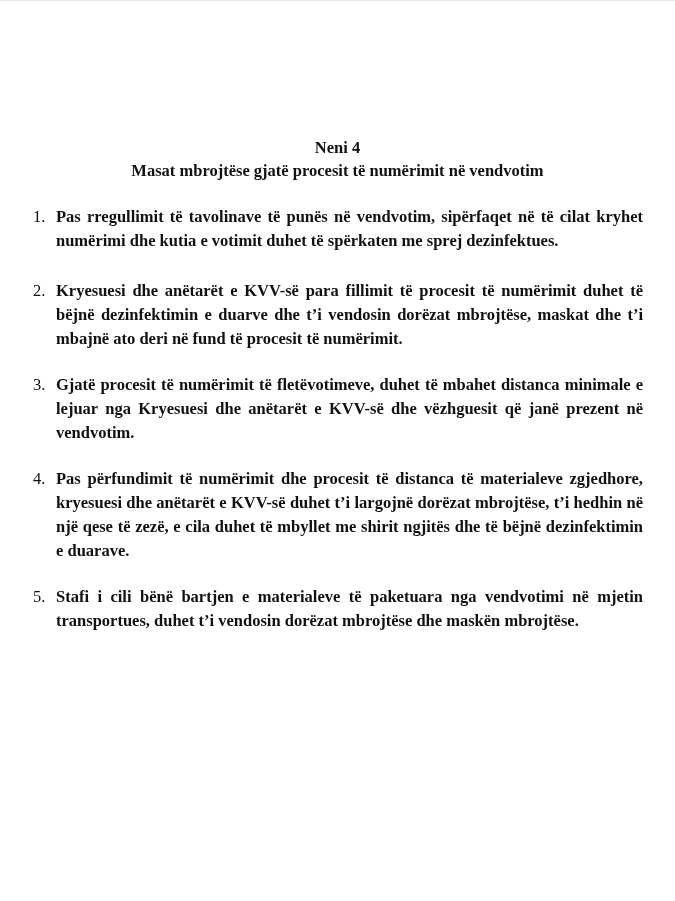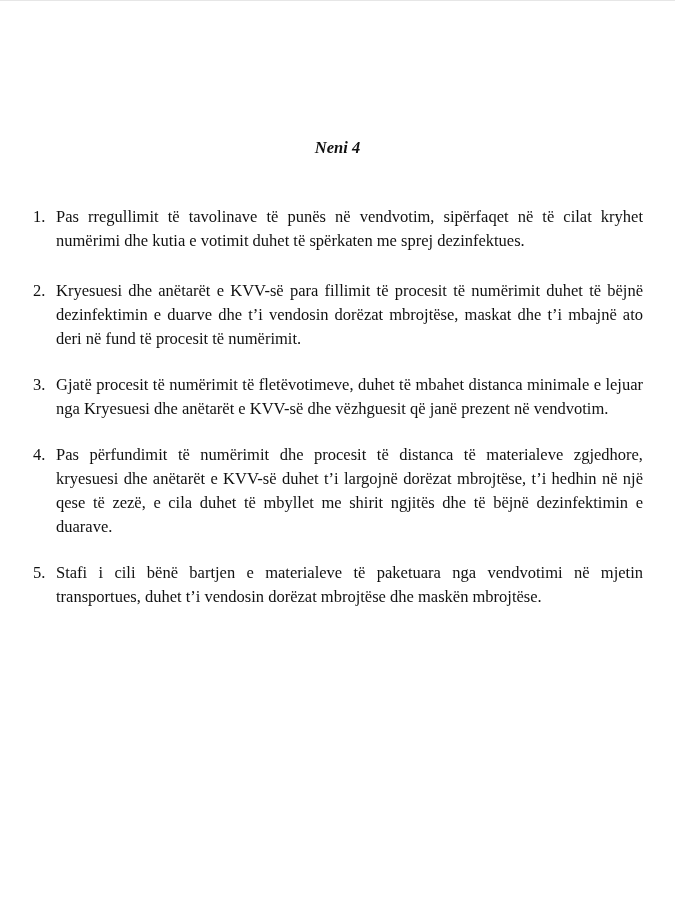--- a/index.html
+++ b/index.html
@@ -27,21 +27,20 @@
       width: 675px; height: 901px;
     }
     .heading {
       position: absolute;
       left: 0;
       width: 675px;
       text-align: center;
       font-weight: bold;
       font-size: 16.5px;
       line-height: 22px;
-      font-style: italic;
     }
     .heading-article { top: 137px; }
     .heading-title { top: 160px; }
     .list {
       position: absolute;
       left: 33px;
       top: 205px;
       width: 610px;
       margin: 0;
       padding: 0;
@@ -58,29 +57,31 @@
     .item-2 { margin-bottom: 22px; }
     .item-3 { margin-bottom: 22px; }
     .item-4 { margin-bottom: 22px; }
     .item-num {
       position: absolute;
       left: 0;
       top: 0;
     }
     .item-text {
       display: block;
+      font-weight: bold;
     }
   </style>
 </head>
 <body>
 
 <div class="top-edge"></div>
 
 <div class="page">
   <div class="heading heading-article">Neni 4</div>
+  <div class="heading heading-title">Masat mbrojtëse gjatë procesit të numërimit në vendvotim</div>
 
   <ol class="list">
     <li class="list-item item-1">
       <span class="item-num">1.</span>
       <span class="item-text">Pas rregullimit të tavolinave të punës në vendvotim, sipërfaqet në të cilat kryhet numërimi dhe kutia e votimit duhet të spërkaten me sprej dezinfektues.</span>
     </li>
     <li class="list-item item-2">
       <span class="item-num">2.</span>
       <span class="item-text">Kryesuesi dhe anëtarët e KVV-së para fillimit të procesit të numërimit duhet të bëjnë dezinfektimin e duarve dhe t’i vendosin dorëzat mbrojtëse, maskat dhe t’i mbajnë ato deri në fund të procesit të numërimit.</span>
     </li>

